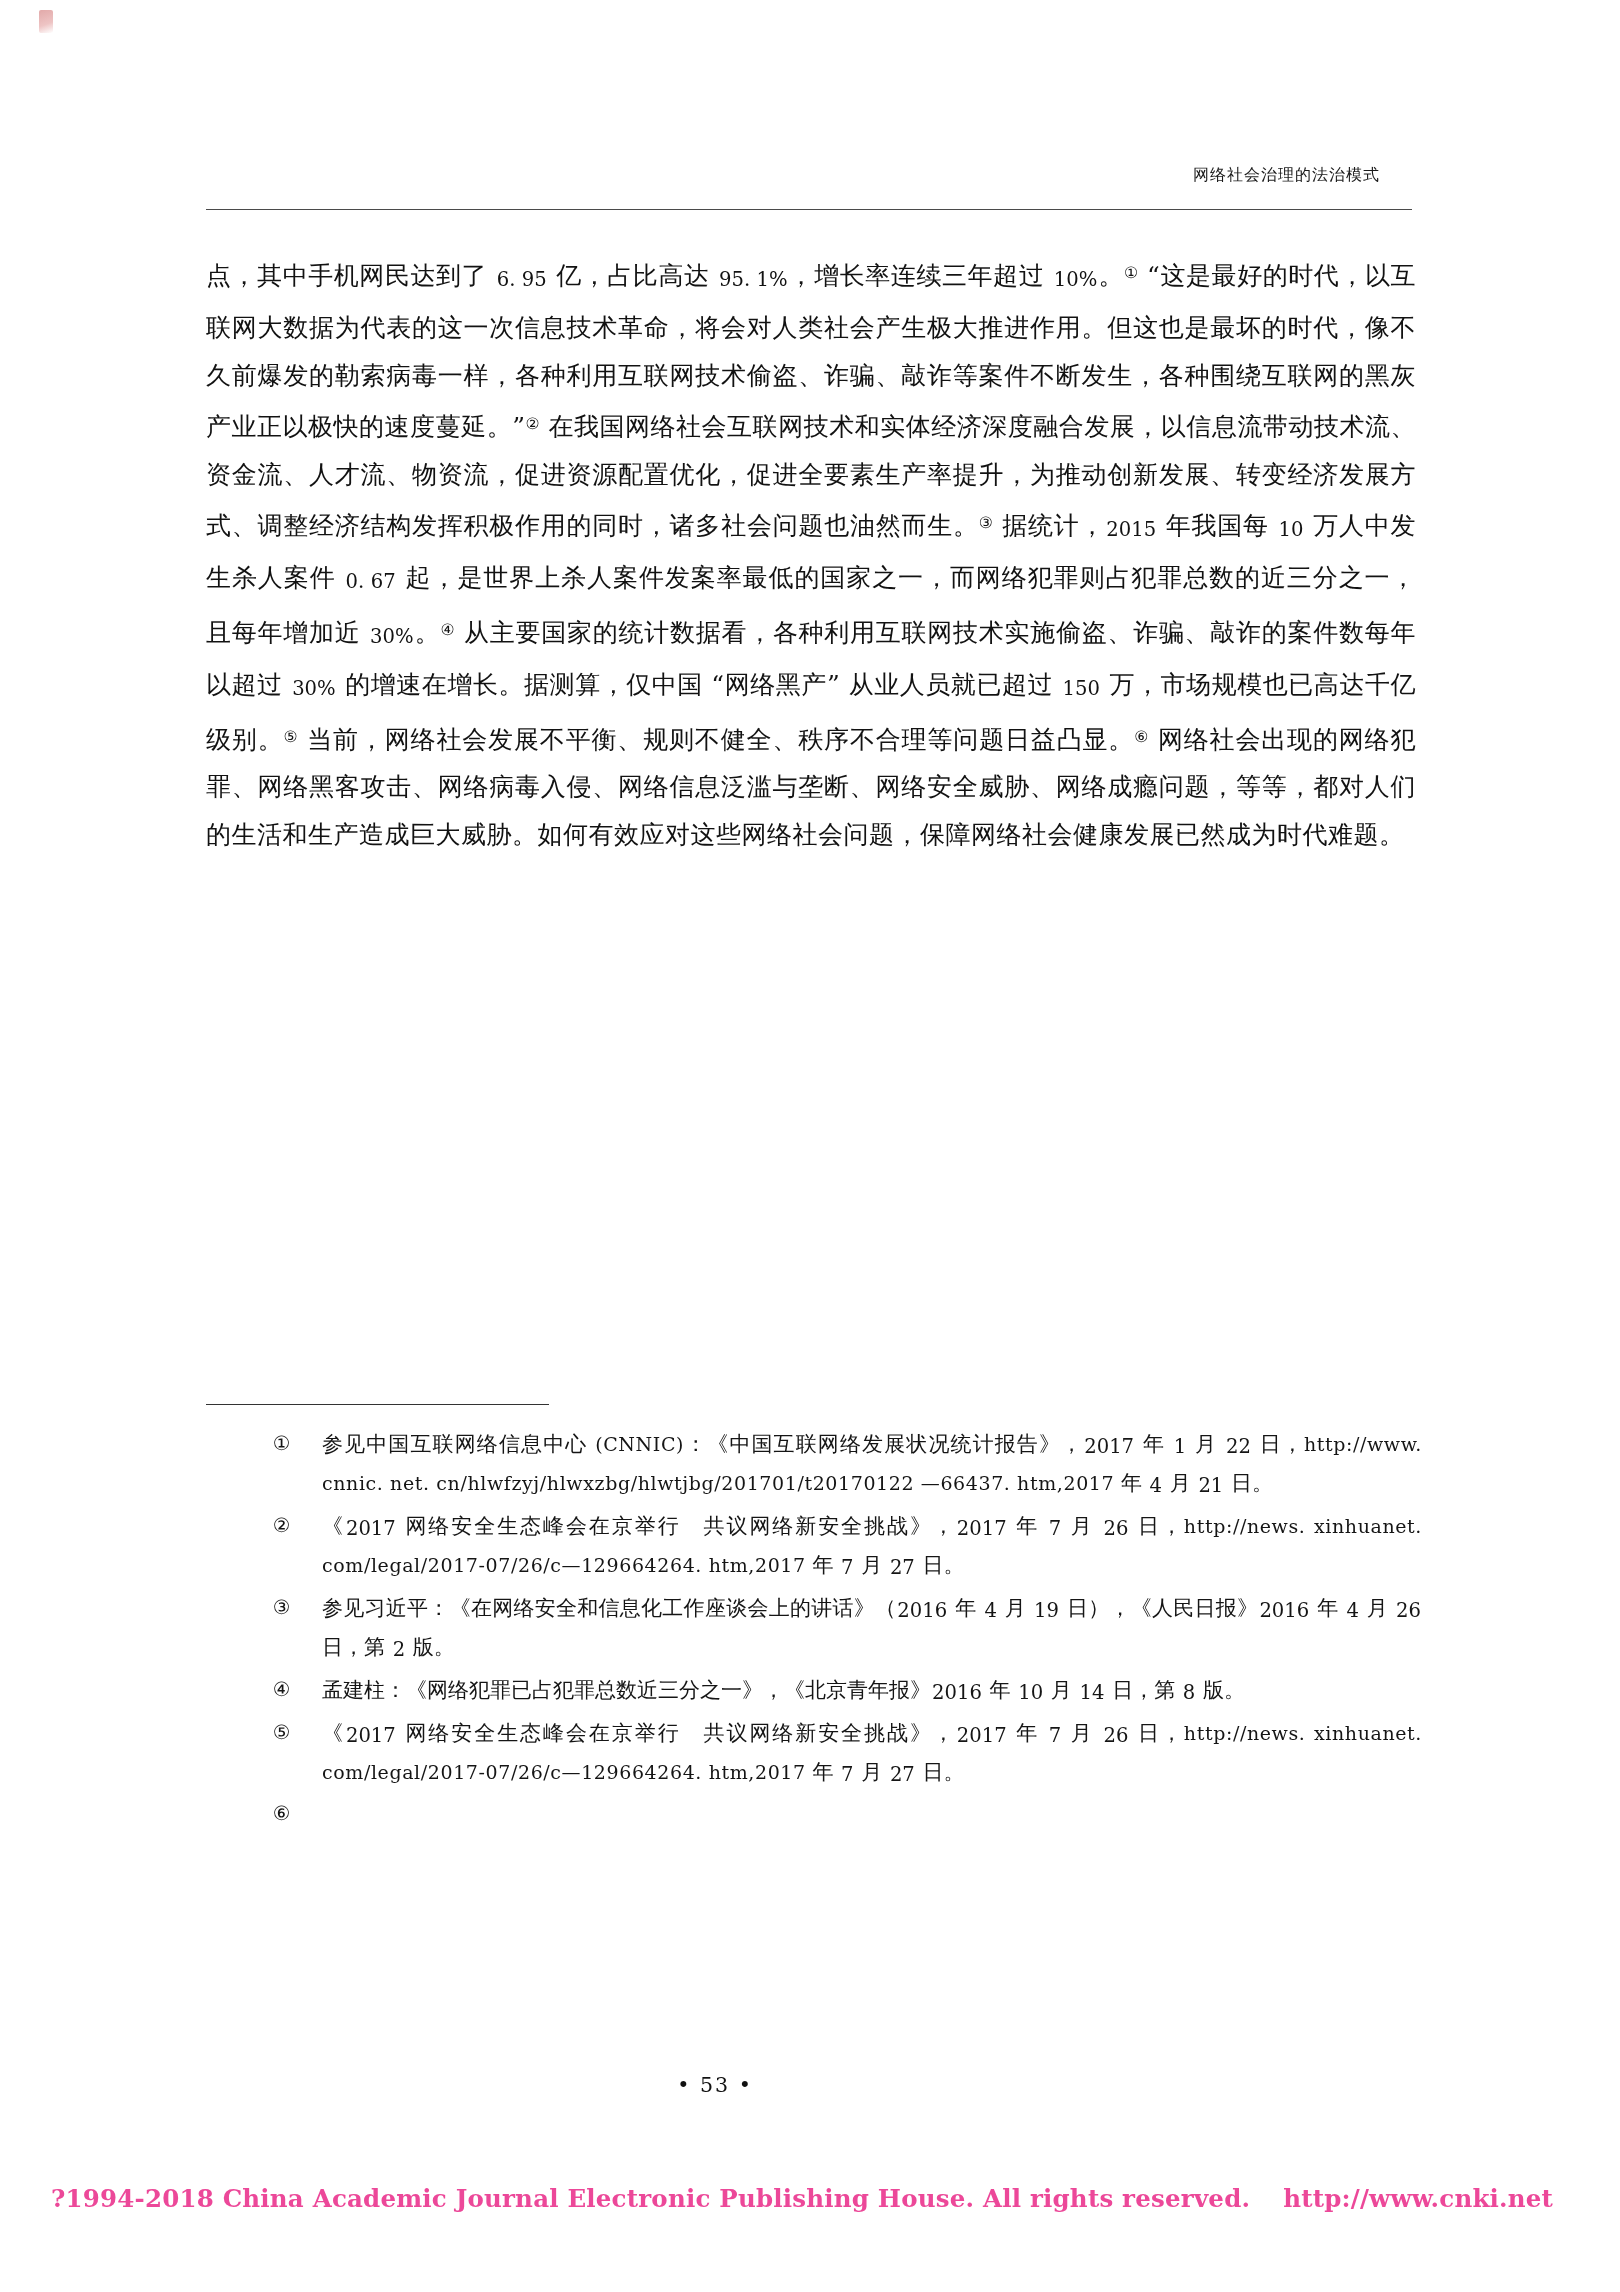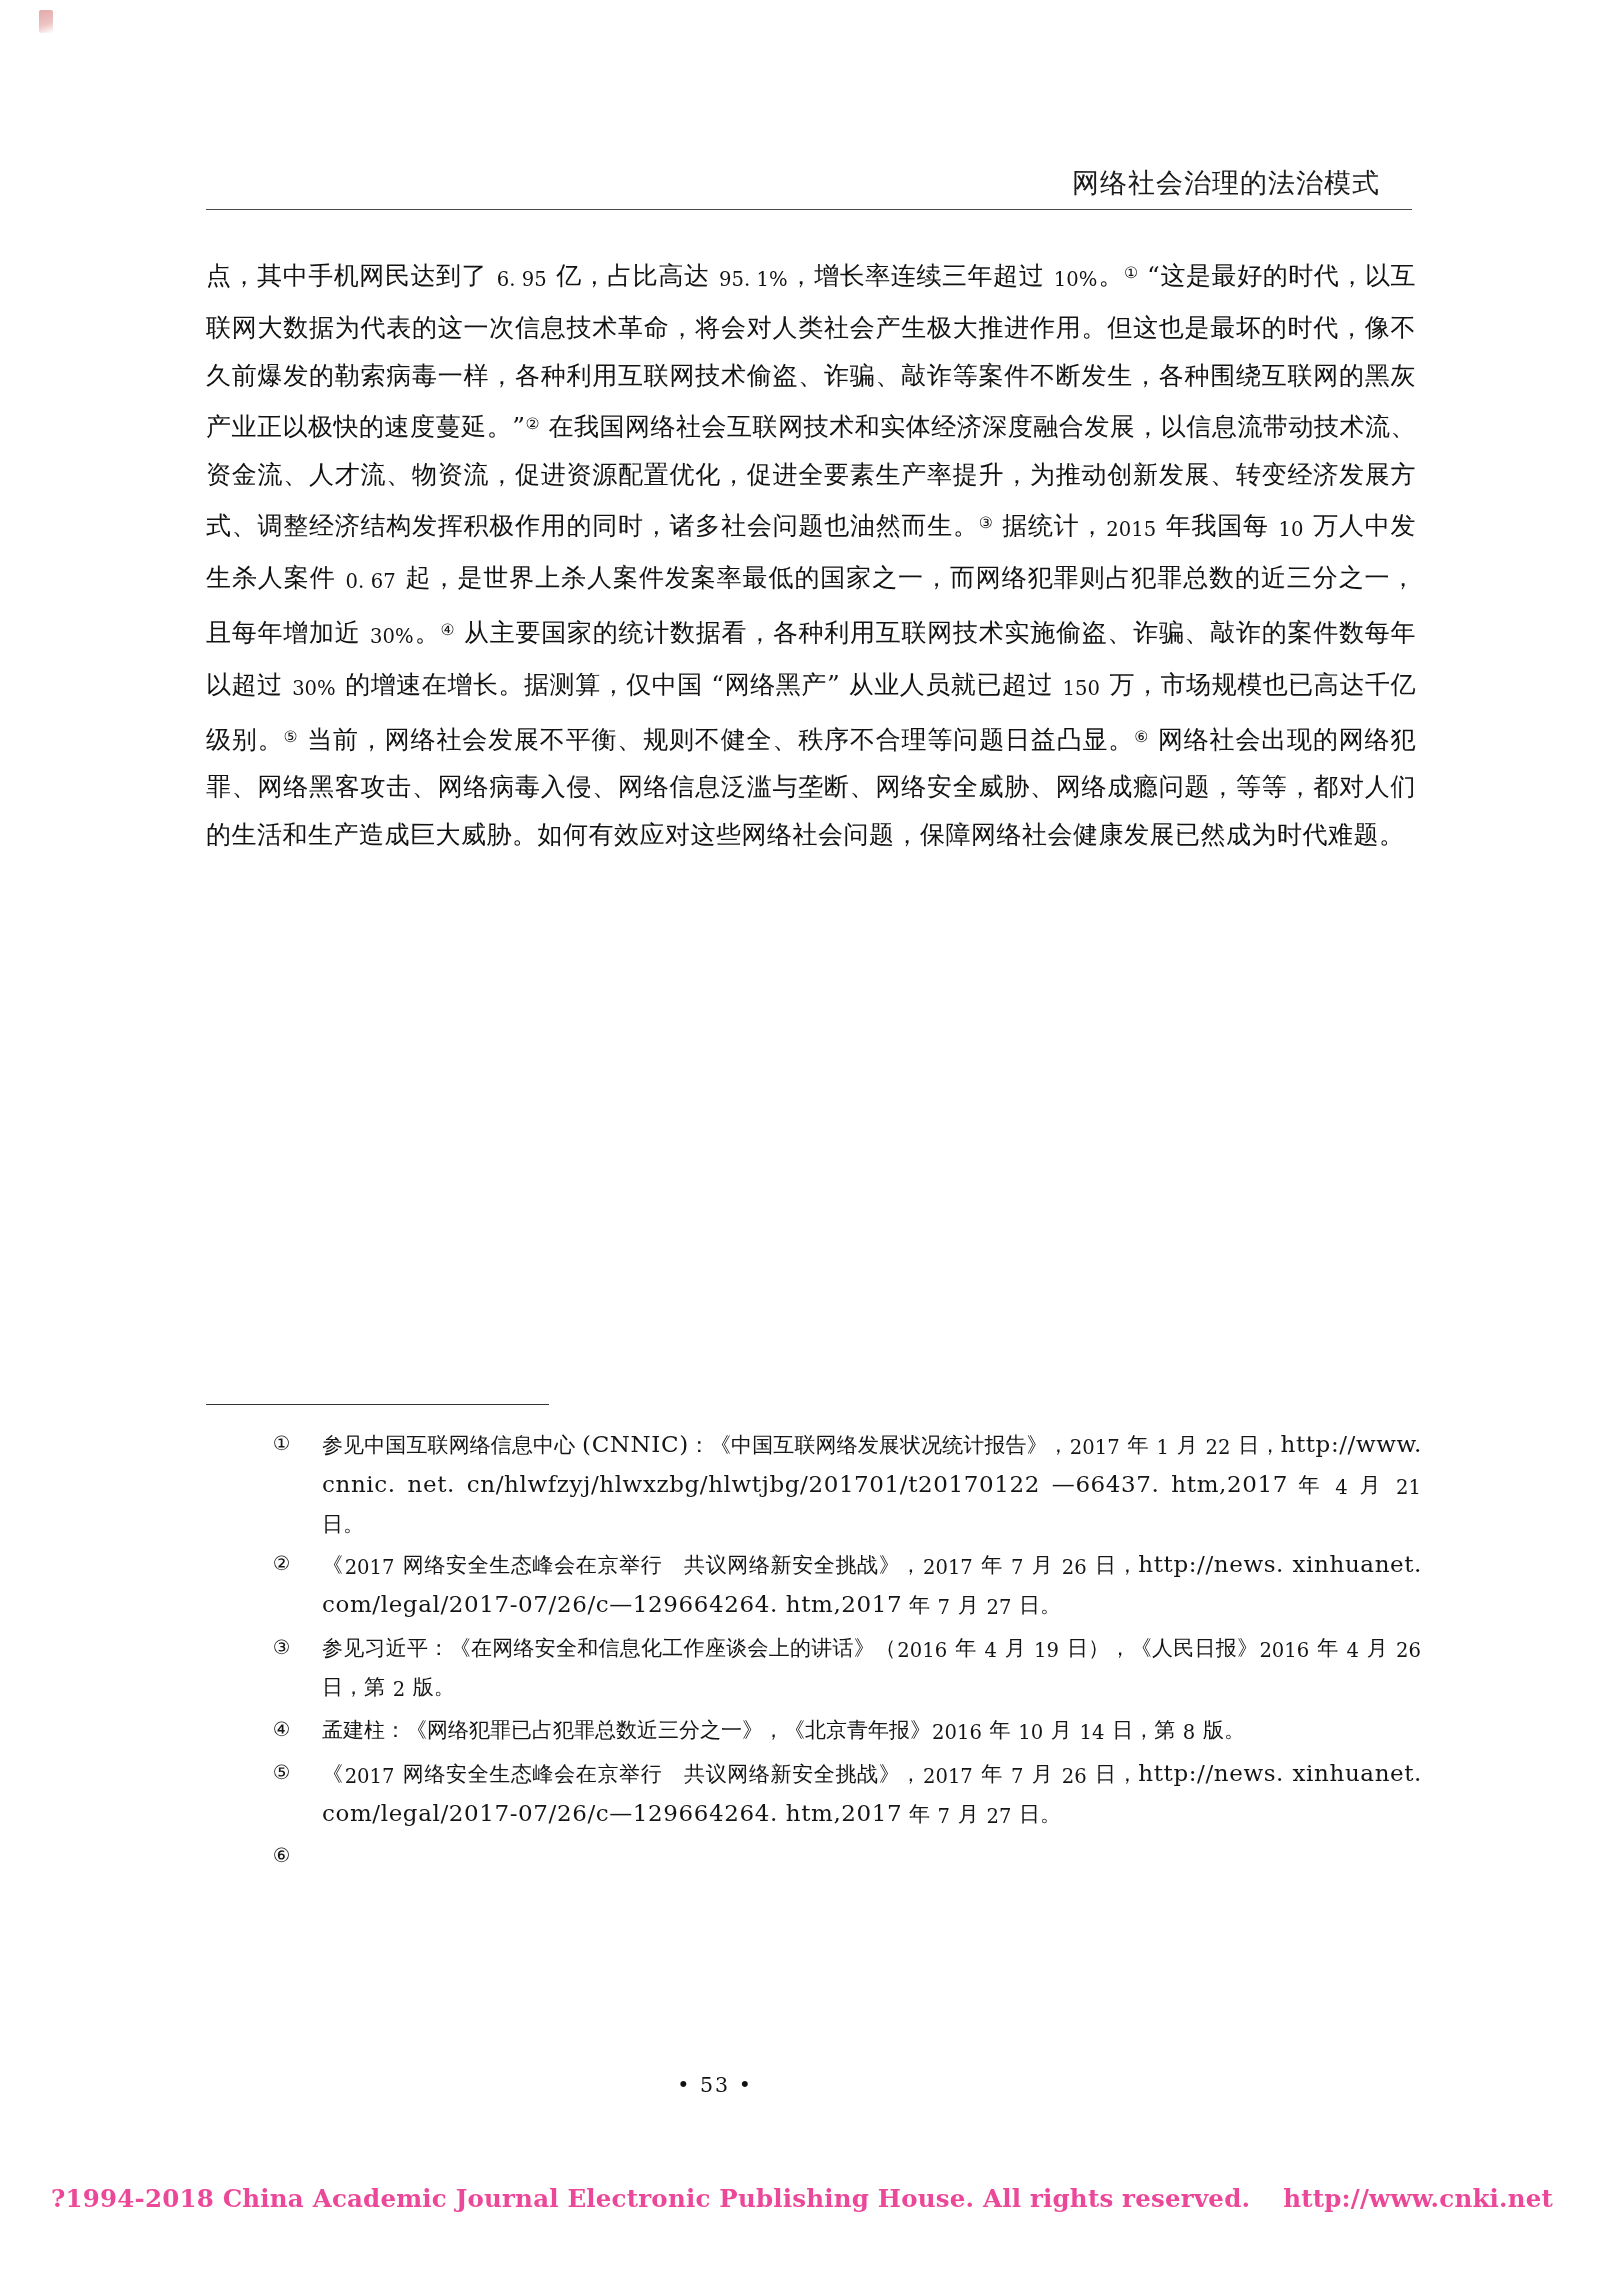--- a/index.html
+++ b/index.html
@@ -32,21 +32,21 @@
     border-radius: 2px;
   }
   .running-head {
     position: absolute;
     left: 0;
     top: 165px;
     width: 1620px;
     text-align: right;
     padding-right: 240px;
     box-sizing: border-box;
-    font-size: 27px;
+    font-size: 16px;
     letter-spacing: 1px;
     color: #1a1a1a;
     font-family: "DejaVu Serif", "Liberation Serif", serif;
   }
   .head-rule {
     position: absolute;
     left: 206px;
     top: 209px;
     width: 1206px;
     height: 1px;
@@ -112,21 +112,21 @@
     top: 0;
     font-size: 19.6px;
     line-height: 36px;
   }
   .note .lat {
     font-size: 18.6px;
     letter-spacing: 0;
     font-family: "DejaVu Serif", "Liberation Serif", serif;
   }
   .note .urltext {
-    font-size: 23px;
+    font-size: 19px;
     letter-spacing: 0.6px;
   }
   .folio {
     position: absolute;
     left: 8px;
     top: 2073px;
     width: 1620px;
     text-align: center;
     padding-right: 206px;
     box-sizing: border-box;

